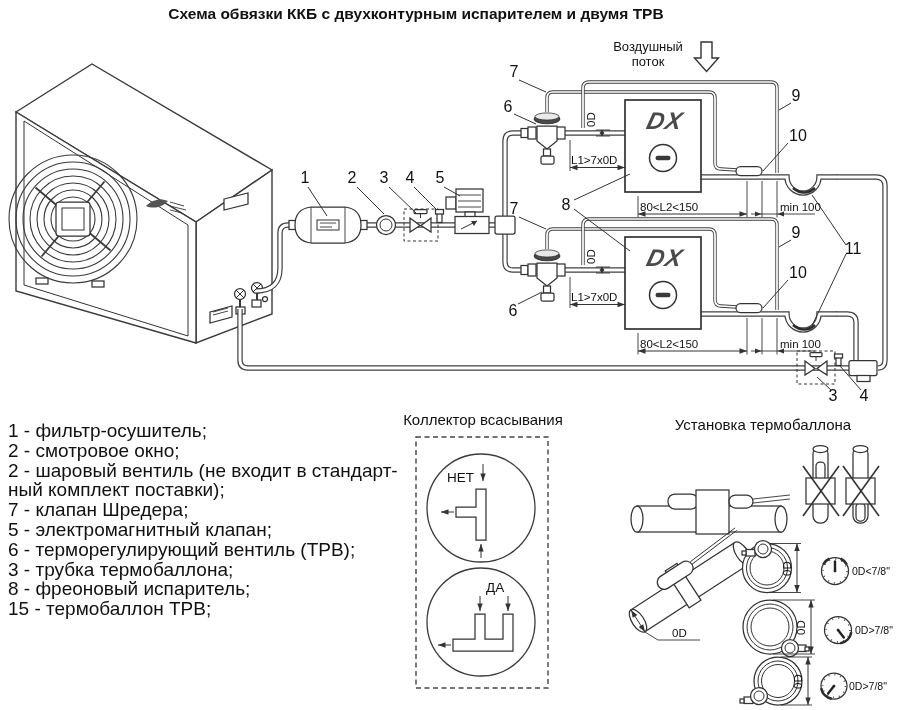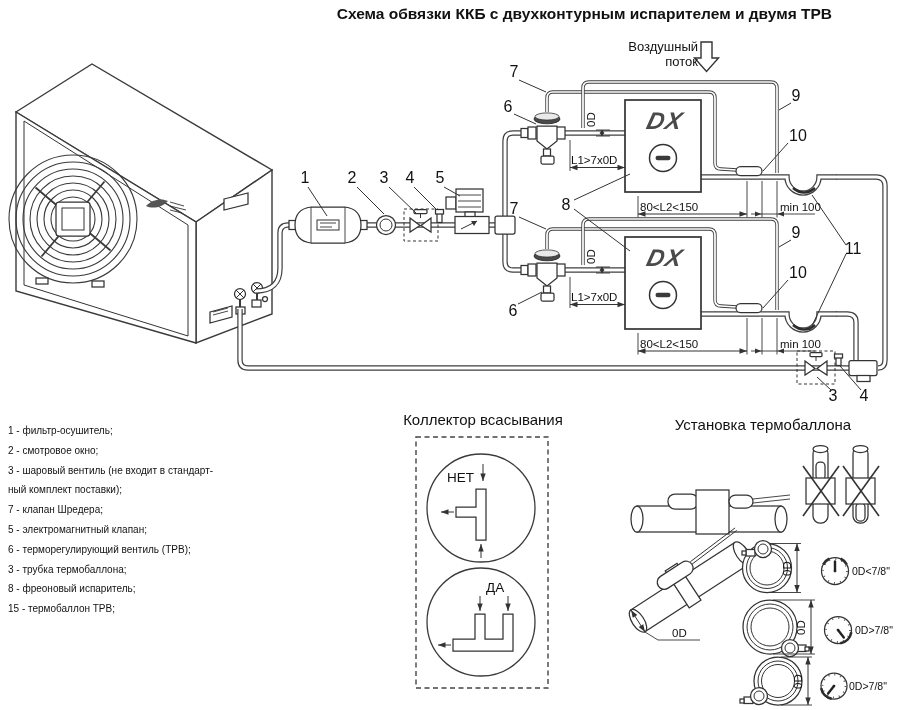--- a/index.html
+++ b/index.html
@@ -1,25 +1,25 @@
 <!DOCTYPE html>
 <html><head>
 <meta charset="utf-8">
 <style>
   html,body{margin:0;padding:0;background:#fff;}
   .page{position:relative;width:900px;height:710px;background:#fff;overflow:hidden;
         font-family:"Liberation Sans",sans-serif;color:#111;}
-  .page-title{position:absolute;left:0;top:5px;width:832px;text-align:right;
+  .page-title{position:absolute;left:0;top:5px;width:832px;text-align:center;
         font-size:15.5px;font-weight:bold;}
-  .air-label{position:absolute;left:598px;top:39px;width:100px;text-align:right;
+  .air-label{position:absolute;left:598px;top:39px;width:100px;text-align:center;
         font-size:13px;line-height:15px;}
   .sec-title{position:absolute;font-size:15px;text-align:center;}
   .sec-title.collector{left:396px;top:411px;width:174px;}
   .sec-title.install{left:636px;top:416px;width:254px;}
-  .legend{position:absolute;left:8px;top:421px;width:392px;font-size:10px;}
+  .legend{position:absolute;left:8px;top:421px;width:392px;font-size:19px;}
   .legend div{height:19.8px;line-height:19.8px;white-space:nowrap;}
   svg{position:absolute;left:0;top:0;}
   svg text{font-family:"Liberation Sans",sans-serif;}
   .po{stroke:#3f3f3f;stroke-width:5.4;fill:none;}
   .pi{stroke:#fff;stroke-width:3;fill:none;}
   .to{stroke:#3f3f3f;stroke-width:3.4;fill:none;}
   .ti{stroke:#fff;stroke-width:1.7;fill:none;}
   .ln{stroke:#333;stroke-width:1;fill:none;}
   .ln2{stroke:#333;stroke-width:0.9;fill:none;}
   .sh{fill:#fff;stroke:#333;stroke-width:1.25;}
@@ -403,21 +403,21 @@
     <span style="display:block">Воздушный</span>
     <span style="display:block">поток</span>
   </div>
 
   <div class="sec-title install">Установка термобаллона</div>
   <div class="sec-title collector">Коллектор всасывания</div>
 
   <div class="legend">
     <div>1 - фильтр-осушитель;</div>
     <div>2 - смотровое окно;</div>
-    <div>3 - шаровый вентиль (не входит в стандарт-</div>
+    <div>2 - шаровый вентиль (не входит в стандарт-</div>
     <div>ный комплект поставки);</div>
     <div>7 - клапан Шредера;</div>
     <div>5 - электромагнитный клапан;</div>
     <div>6 - терморегулирующий вентиль (ТРВ);</div>
     <div>3 - трубка термобаллона;</div>
     <div>8 - фреоновый испаритель;</div>
     <div>15 - термобаллон ТРВ;</div>
   </div>
 
 </div>

